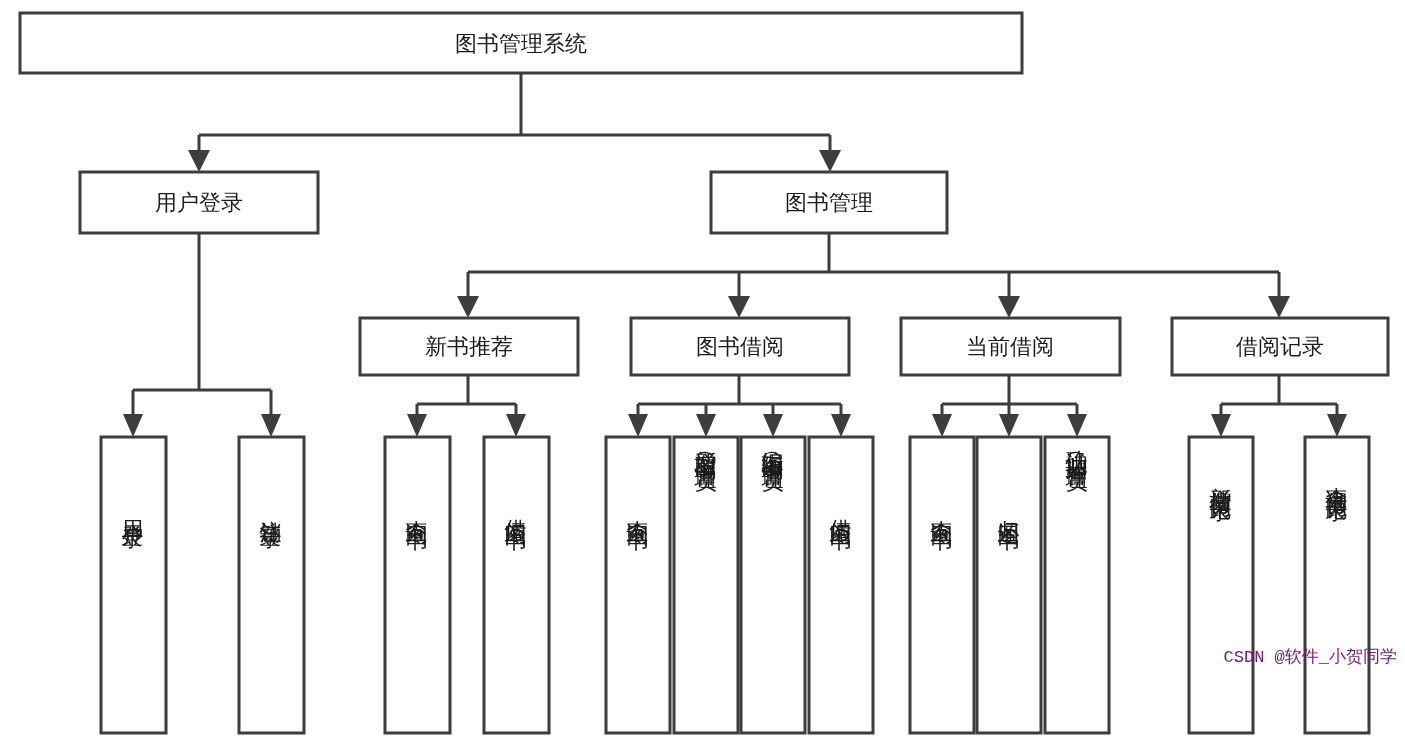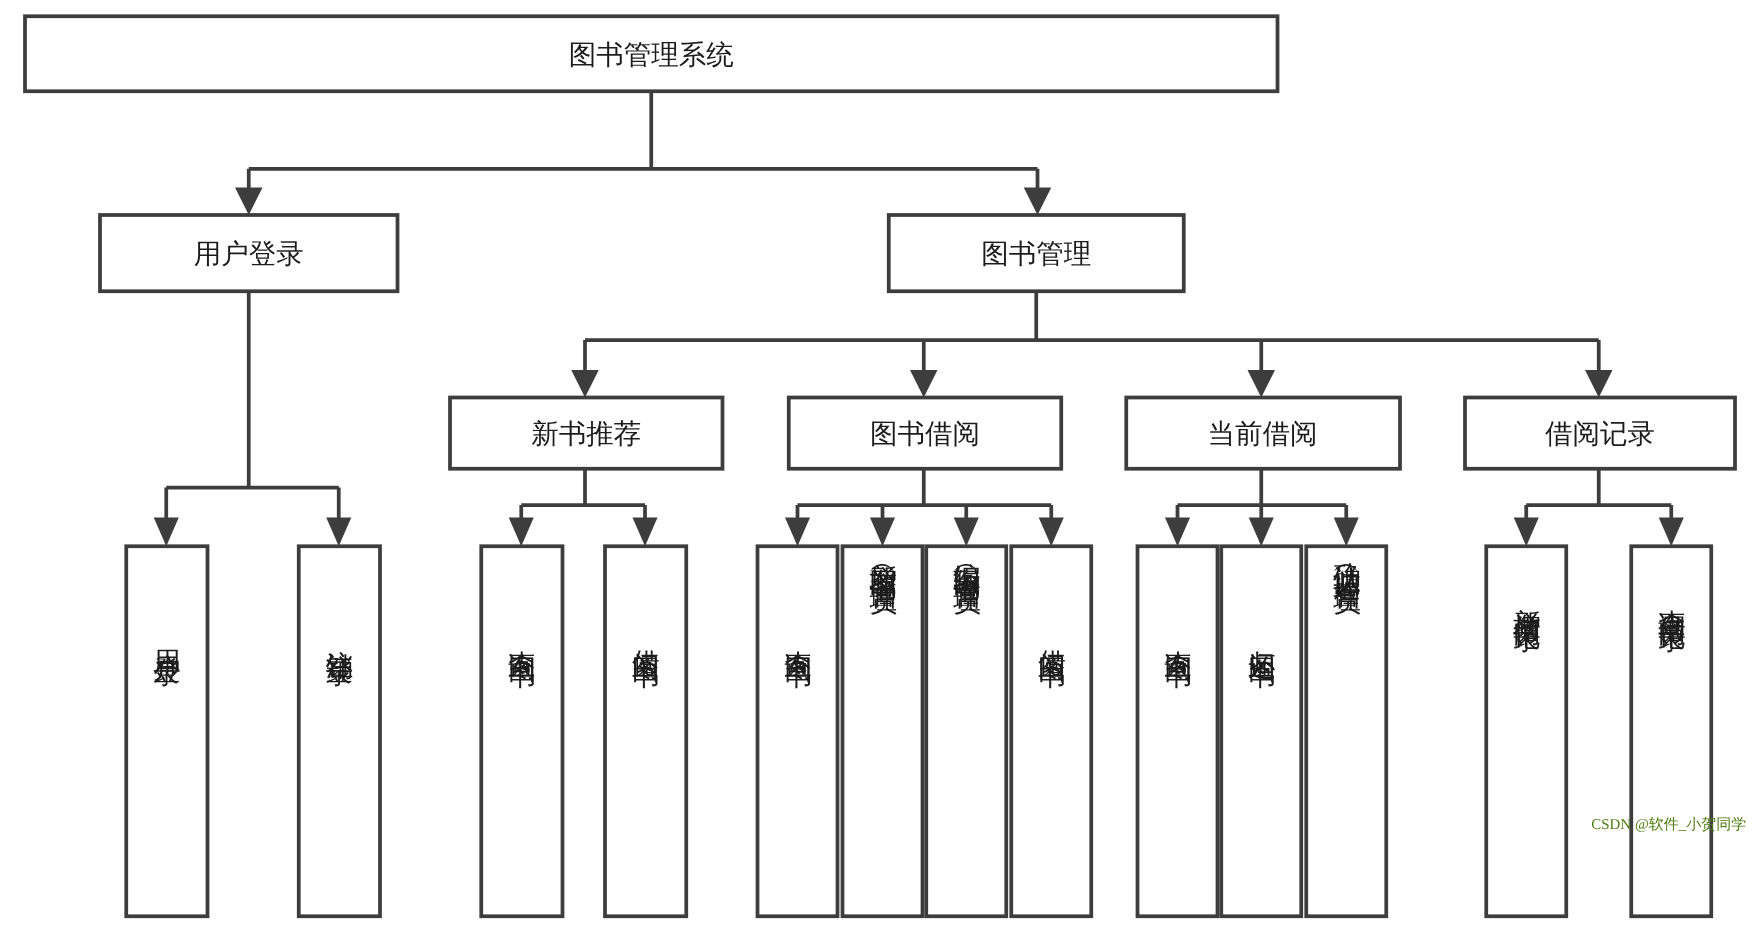--- a/index.html
+++ b/index.html
@@ -17,22 +17,22 @@
   .node-label-v{
     font-family:"DejaVu Sans","Liberation Sans",sans-serif;
     font-size:22px;fill:#1c1c1c;text-anchor:middle;
     writing-mode:vertical-rl;
     letter-spacing:3px;
   }
   .conn{stroke:#3d3d3d;stroke-width:3;fill:none;}
   .arrow-head{fill:#3d3d3d;stroke:none;}
   .watermark{
     position:absolute;right:8px;bottom:6px;
-    font-family:Liberation Serif, serif;
-    font-size:12px;color:#4d7c0f;white-space:nowrap;user-select:none;
+    font-family:Liberation Mono, monospace;
+    font-size:17px;color:#701a75;white-space:nowrap;user-select:none;
   }
 </style>
 </head>
 <body>
 
 <div id="chart-root">
   <svg width="1405" height="747" viewBox="0 0 1405 747" xmlns="http://www.w3.org/2000/svg">
 
     <g>
       <path class="conn" d="M521,74 L521,135"></path>

